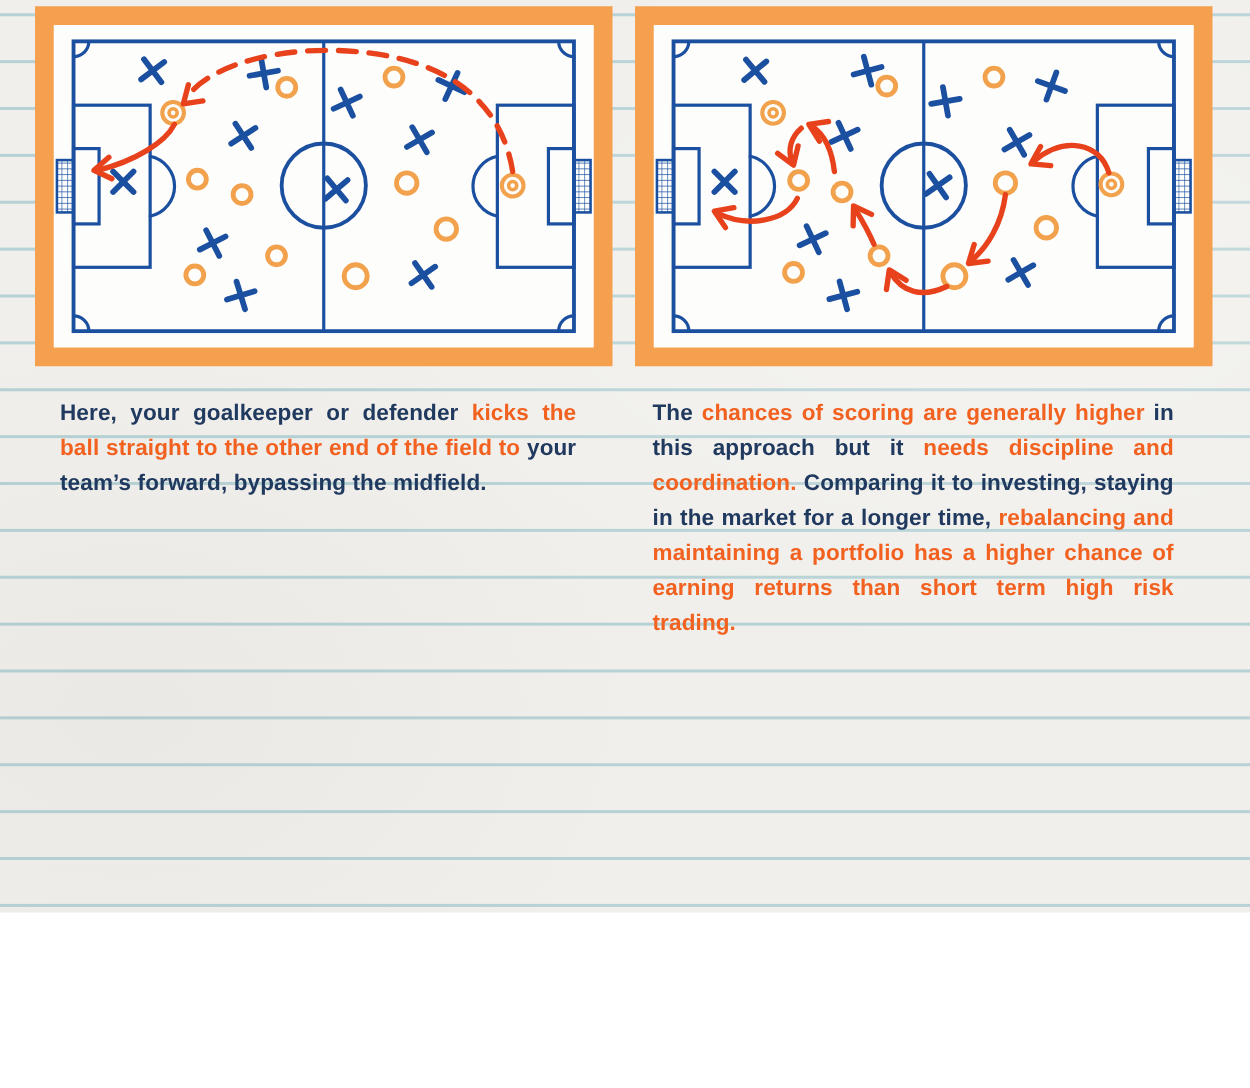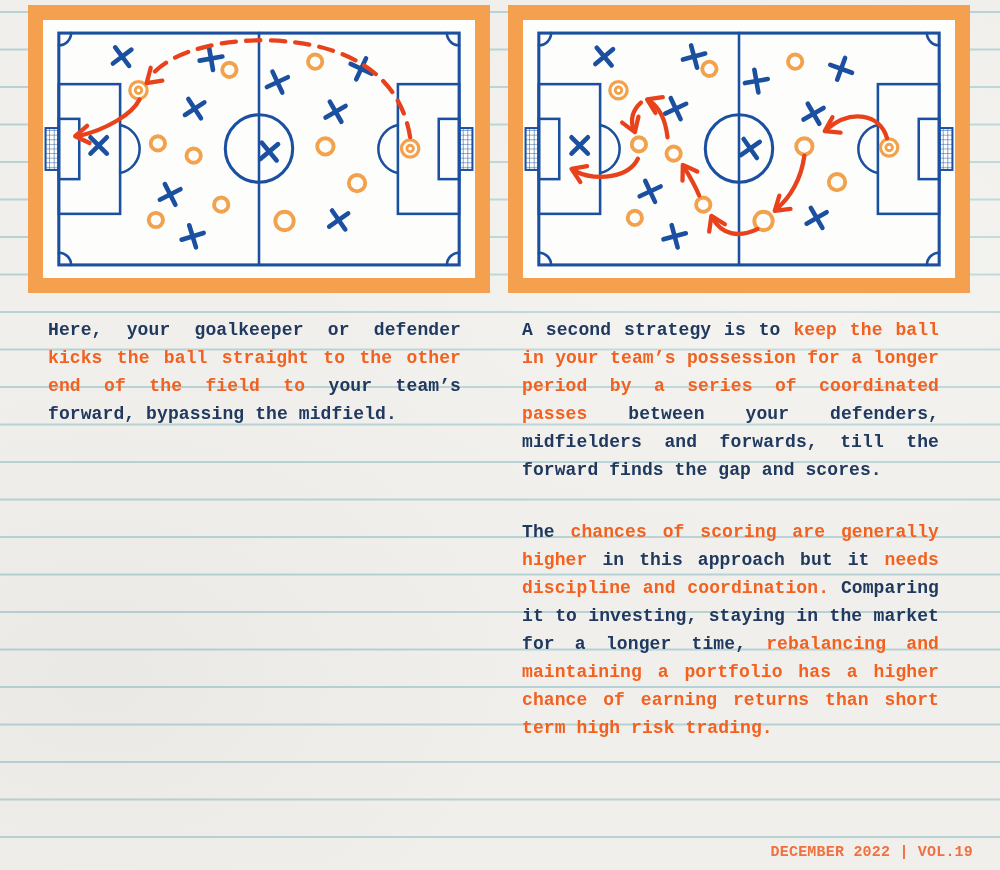--- a/index.html
+++ b/index.html
@@ -1,18 +1,18 @@
 <!DOCTYPE html>
 <html><head>
 <meta charset="utf-8">
 <style>
   html,body{margin:0;padding:0;}
   .page{
-    position:relative;width:1000px;height:870px;overflow:hidden;
-    font-family:Liberation Mono, monospace;
+    position:relative;width:1000px;height:730px;overflow:hidden;
+    font-family:Liberation Sans, sans-serif;
     background-color:var(--paper,#f0efeb);
     background-image:
       radial-gradient(900px 500px at 80% 30%, rgba(255,255,255,.28), rgba(255,255,255,0) 60%),
       radial-gradient(700px 500px at 10% 78%, rgba(60,60,60,.035), rgba(60,60,60,0) 60%),
       linear-gradient(to bottom, rgba(0,0,0,0) 0 35.5px, var(--rule,rgba(125,180,190,.5)) 35.5px 37.5px);
     background-size:auto,auto,100% 37.5px;
     background-position:0 0,0 0,0 13px;
     background-repeat:no-repeat,no-repeat,repeat;
   }
   .frame{position:absolute;top:5px;width:462px;height:288px;background:var(--frame,#F5A04F);
@@ -226,18 +226,17 @@
             <path d="M-13,-8.5 L0,0 L-13,8.5" transform="translate(46,137) rotate(-157)" stroke="#E8421C" stroke-width="4.2" fill="none" stroke-linecap="round" stroke-linejoin="round"></path>
           </g>
         </svg>
     </div>
   </section>
 
   <div class="col col-left" id="col-0">
       <p><span class="seg-navy">Here, your goalkeeper or defender </span><span class="seg-orange">kicks the ball straight to the other end of the field to </span><span class="seg-navy">your team’s forward, bypassing the midfield.</span></p>
     </div>
   <div class="col col-right" id="col-1">
-      <p><span class="seg-navy">A second strategy is to </span><span class="seg-orange">keep the ball in your team’s possession for a longer period by a series of coordinated passes </span><span class="seg-navy">between your defenders, midfielders and forwards, till the forward finds the gap and scores.</span></p>
       <p><span class="seg-navy">The </span><span class="seg-orange">chances of scoring are generally higher </span><span class="seg-navy">in this approach but it </span><span class="seg-orange">needs discipline and coordination. </span><span class="seg-navy">Comparing it to investing, staying in the market for a longer time, </span><span class="seg-orange">rebalancing and maintaining a portfolio has a higher chance of earning returns than short term high risk trading.</span></p>
     </div>
 
   <div class="footer">DECEMBER 2022 | VOL.19</div>
 </div>
 
 </body></html>

